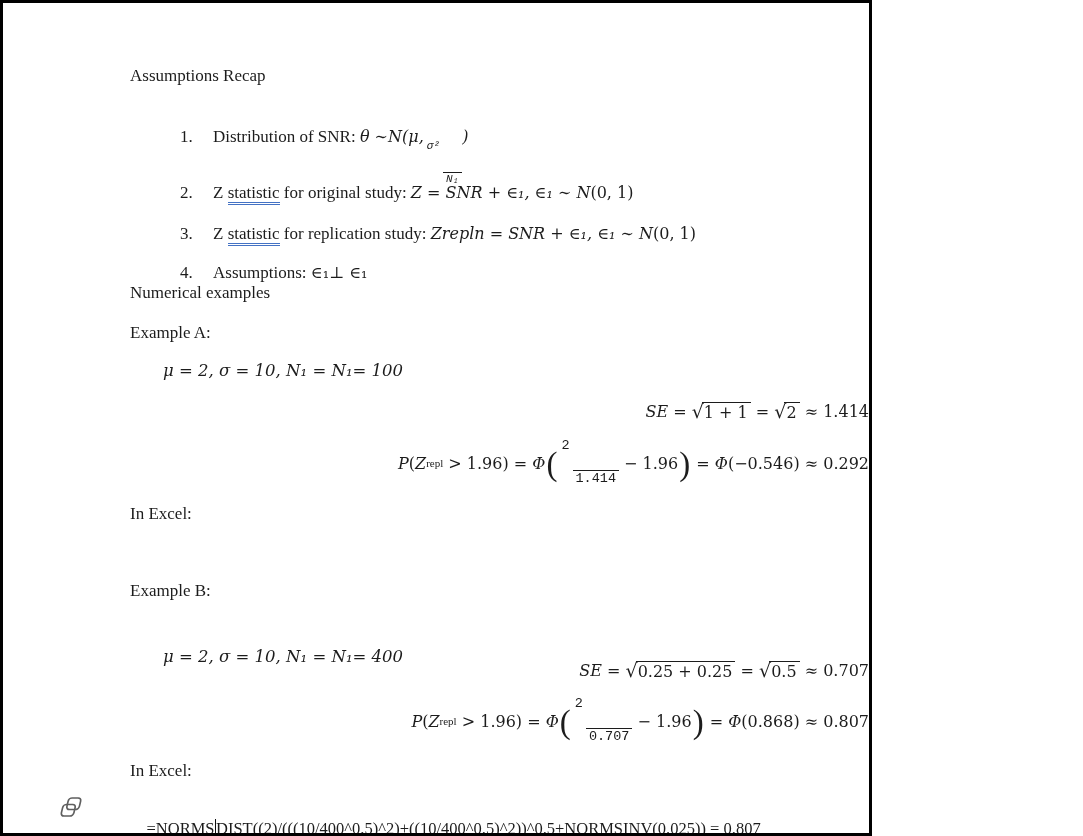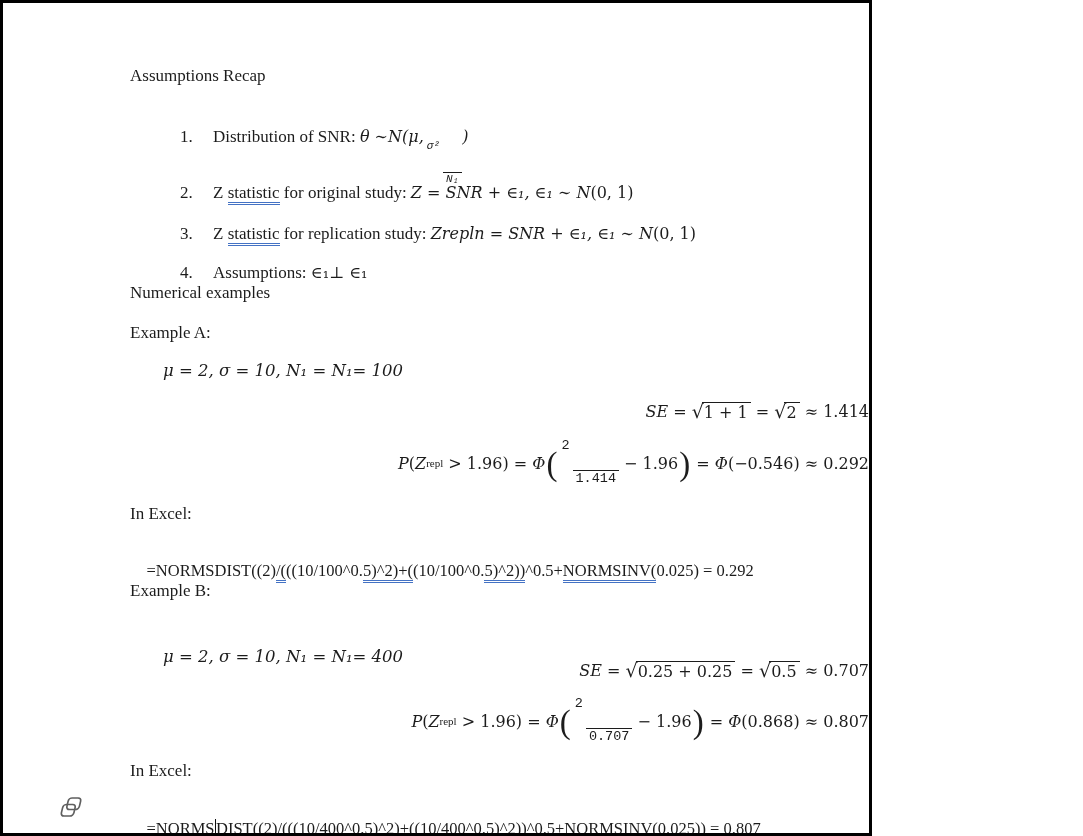--- a/index.html
+++ b/index.html
@@ -65,23 +65,20 @@
   <div class="cline" style="top:394px;height:28px">
     <span class="math it">SE</span><span class="math"> = </span><span class="sqrt"><span class="sign">√</span><span class="rad math">1 + 1</span></span><span class="math"> = </span><span class="sqrt"><span class="sign">√</span><span class="rad math">2</span></span><span class="math"> ≈ 1.414</span>
   </div>
 
   <div class="cline" style="top:437px;height:46px">
     <span class="math it">P</span><span class="math">(</span><span class="math it">Z</span><sub class="sub">repl</sub><span class="math"> &gt; 1.96</span><span class="math">) = </span><span class="math it">Φ</span><span class="bigp">(</span><span class="frac"><span class="fn">2</span><span class="fd">1.414</span></span><span class="math"> − 1.96</span><span class="bigp">)</span><span class="math"> = </span><span class="math it">Φ</span><span class="math">(−0.546) ≈ 0.292</span>
   </div>
 
   <div class="t" style="top:500px;left:127px">In Excel:</div>
 
-  <div class="t" style="top:537px;left:127px;font-size:16.5px">
-    <span>=NORMSDIST((2)</span><span class="gu">/(</span><span>((10/100^0.</span><span class="gu">5)^2)+(</span><span>(10/100^0.</span><span class="gu">5)^2))</span><span>^0.5+</span><span class="gu">NORMSINV(</span><span>0.025) = 0.292</span>
-  </div>
 
   <div class="t" style="top:577px;left:127px">Example B:</div>
   <div class="t math it" style="top:644px;left:160px;font-size:16.5px">μ = 2, σ = 10, N₁ = N₁= 400</div>
 
   <div class="cline" style="top:653px;height:28px">
     <span class="math it">SE</span><span class="math"> = </span><span class="sqrt"><span class="sign">√</span><span class="rad math">0.25 + 0.25</span></span><span class="math"> = </span><span class="sqrt"><span class="sign">√</span><span class="rad math">0.5</span></span><span class="math"> ≈ 0.707</span>
   </div>
 
   <div class="cline" style="top:695px;height:46px">
     <span class="math it">P</span><span class="math">(</span><span class="math it">Z</span><sub class="sub">repl</sub><span class="math"> &gt; 1.96</span><span class="math">) = </span><span class="math it">Φ</span><span class="bigp">(</span><span class="frac"><span class="fn">2</span><span class="fd">0.707</span></span><span class="math"> − 1.96</span><span class="bigp">)</span><span class="math"> = </span><span class="math it">Φ</span><span class="math">(0.868) ≈ 0.807</span>

